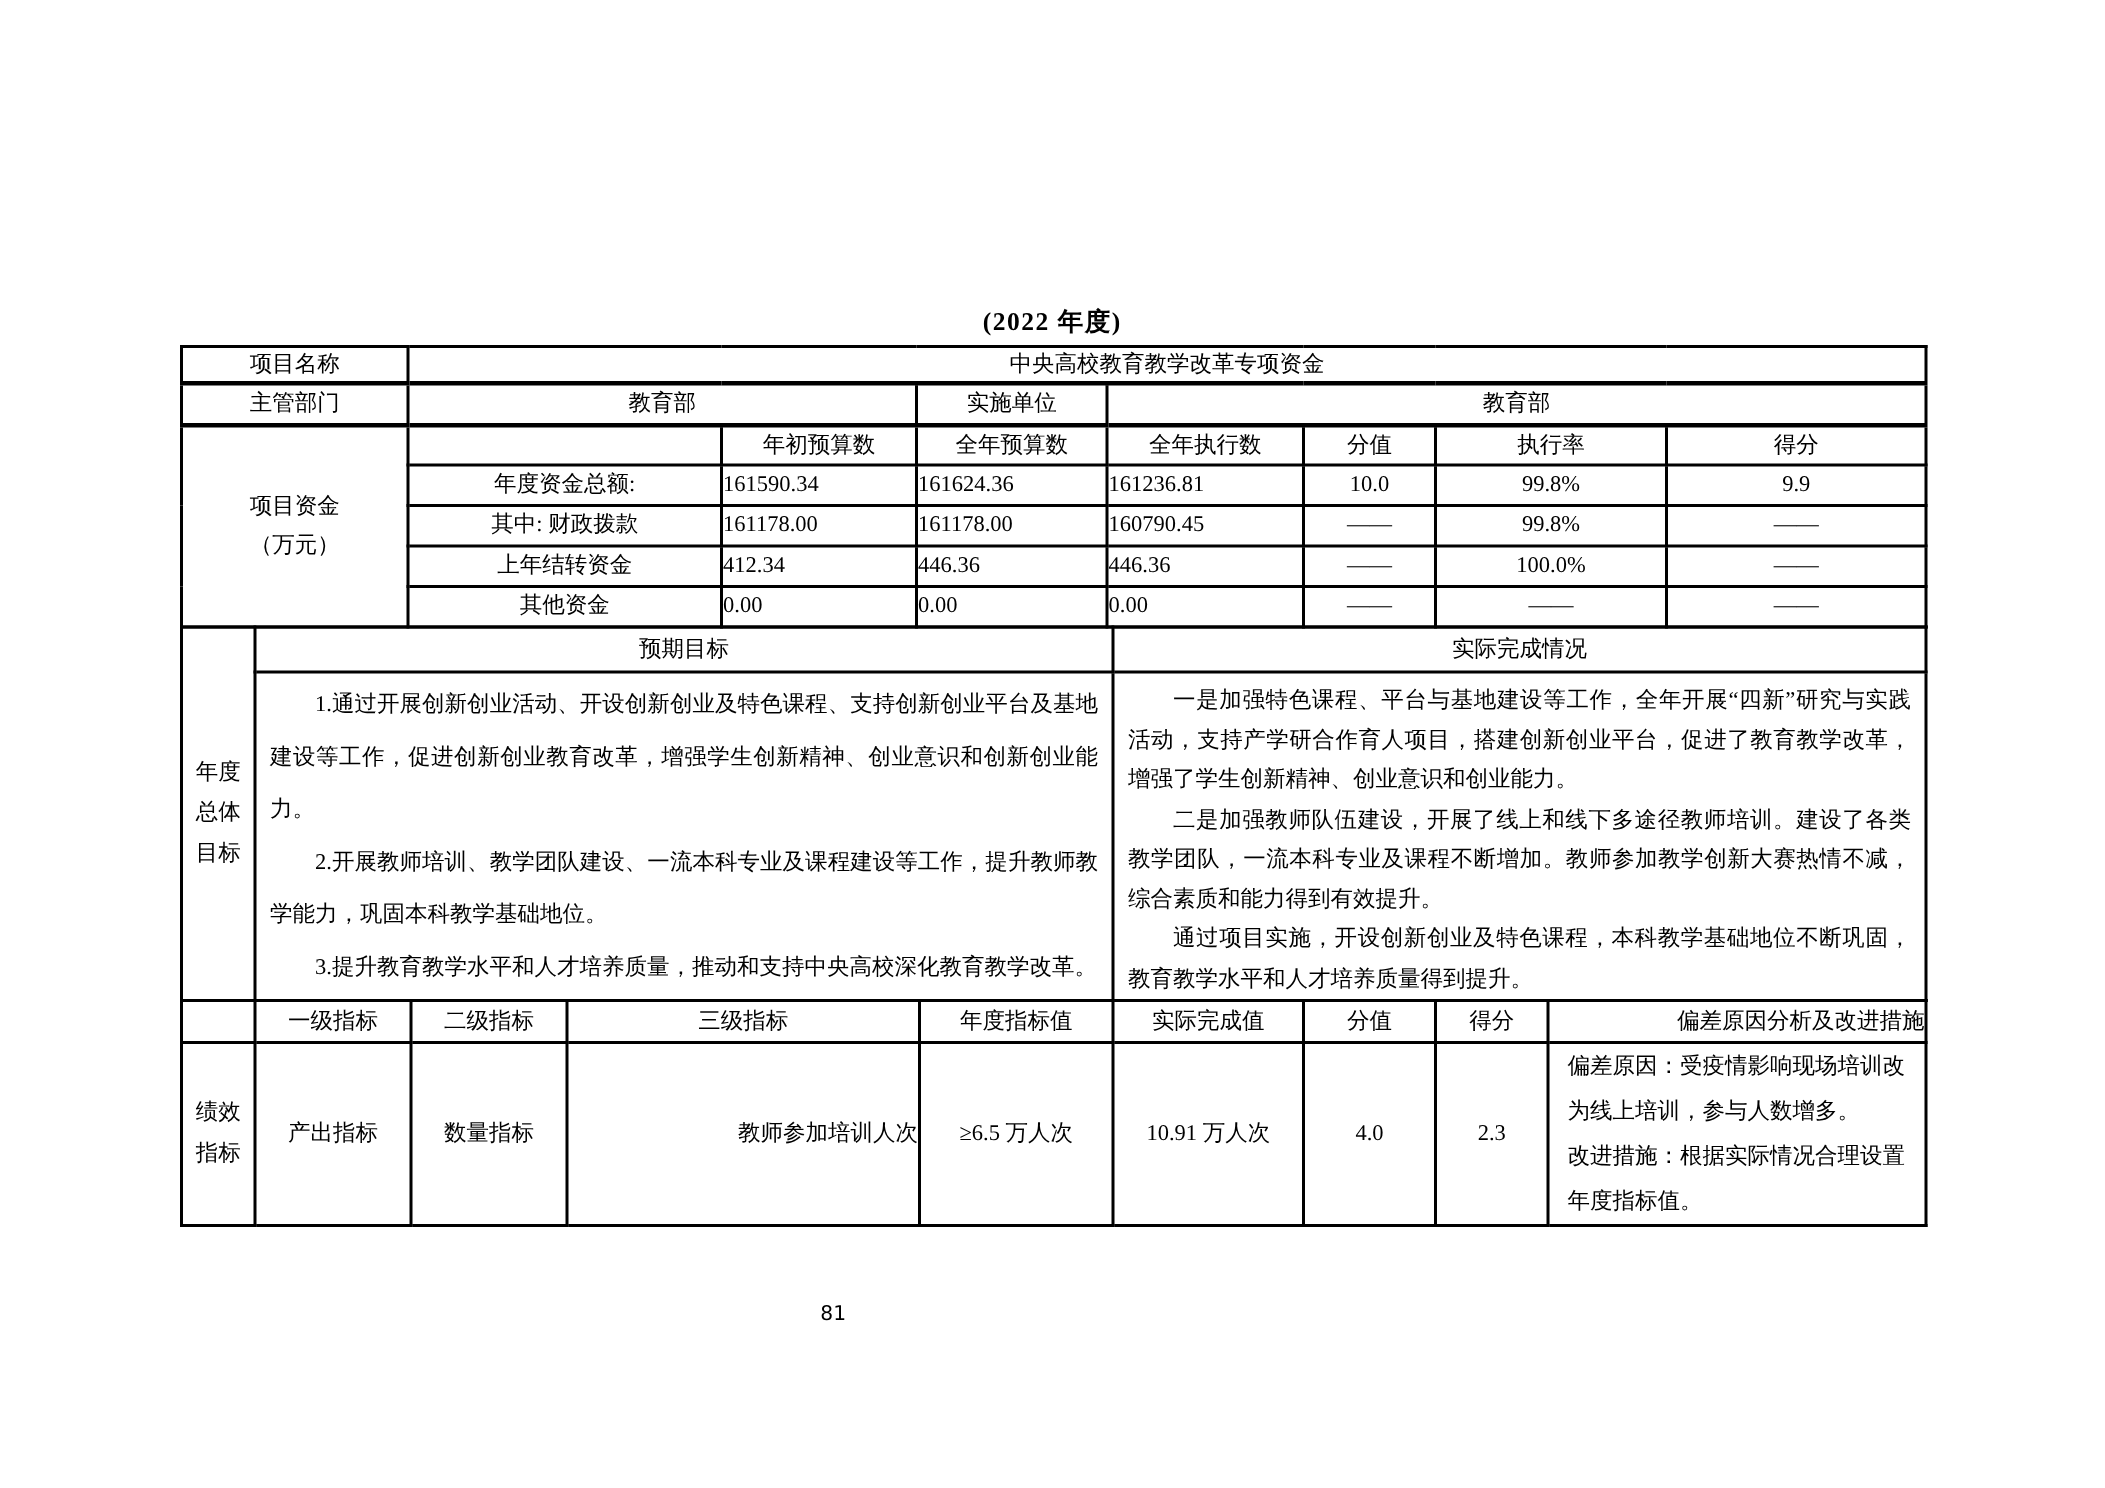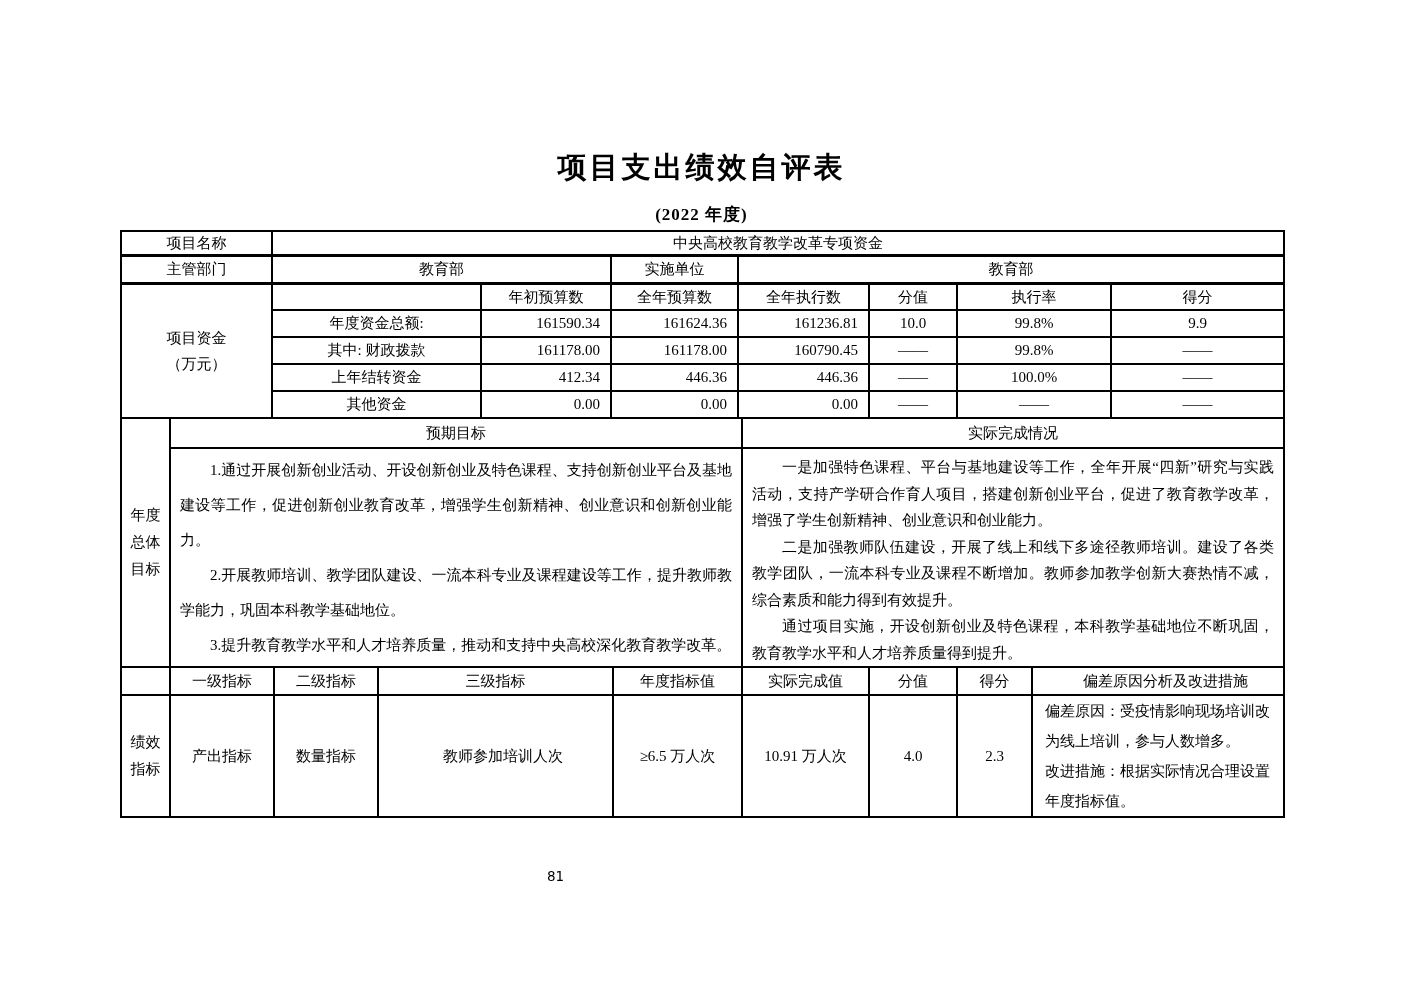--- a/index.html
+++ b/index.html
@@ -19,23 +19,23 @@
   }
   .doc{position:absolute;left:120px;top:230px;width:1163px;}
   table{border-collapse:collapse;table-layout:fixed;width:1163px;}
   .t2,.t3{margin-top:-2px;}
   td{
     border:2px solid #000;font-size:15px;line-height:1.35;
     padding:0;text-align:center;vertical-align:middle;overflow:hidden;
     word-break:break-word;
   }
   tr.sep td{border-bottom-width:3px;}
-  td.num{text-align:right;padding-right:10px;}
+  td.num{text-align:left;padding-right:10px;}
   td.name-cell{padding:0 4px;}
-  td.left-cell{text-align:center;padding-left:15px;}
+  td.left-cell{text-align:right;padding-left:15px;}
   .vlabel{width:34px;margin:0 auto;word-break:break-all;line-height:27px;}
   .flabel{line-height:26px;}
   td.goal-expected{
     text-align:justify;padding:0 9px;line-height:35px;vertical-align:middle;
   }
   td.goal-actual{
     text-align:justify;padding:5px 9px 0;line-height:26.5px;vertical-align:top;
   }
   td.goal-expected p,td.goal-actual p{margin:0;text-indent:2em;}
   td.deviation{
@@ -44,21 +44,20 @@
   .footer{
     position:absolute;top:868px;left:0;width:1111px;
     text-align:center;font-size:13.5px;font-family:"DejaVu Sans","Liberation Sans",sans-serif;
   }
 </style>
 </head>
 <body>
 
 <div class="page">
 
-  <div class="doc-title">项目支出绩效自评表</div>
   <div class="doc-subtitle">(2022 年度)</div>
 
   <div class="doc">
 
     <table class="t1">
       <colgroup>
         <col style="width:49px">
           <col style="width:102px">
           <col style="width:209px">
         <col style="width:130px">

